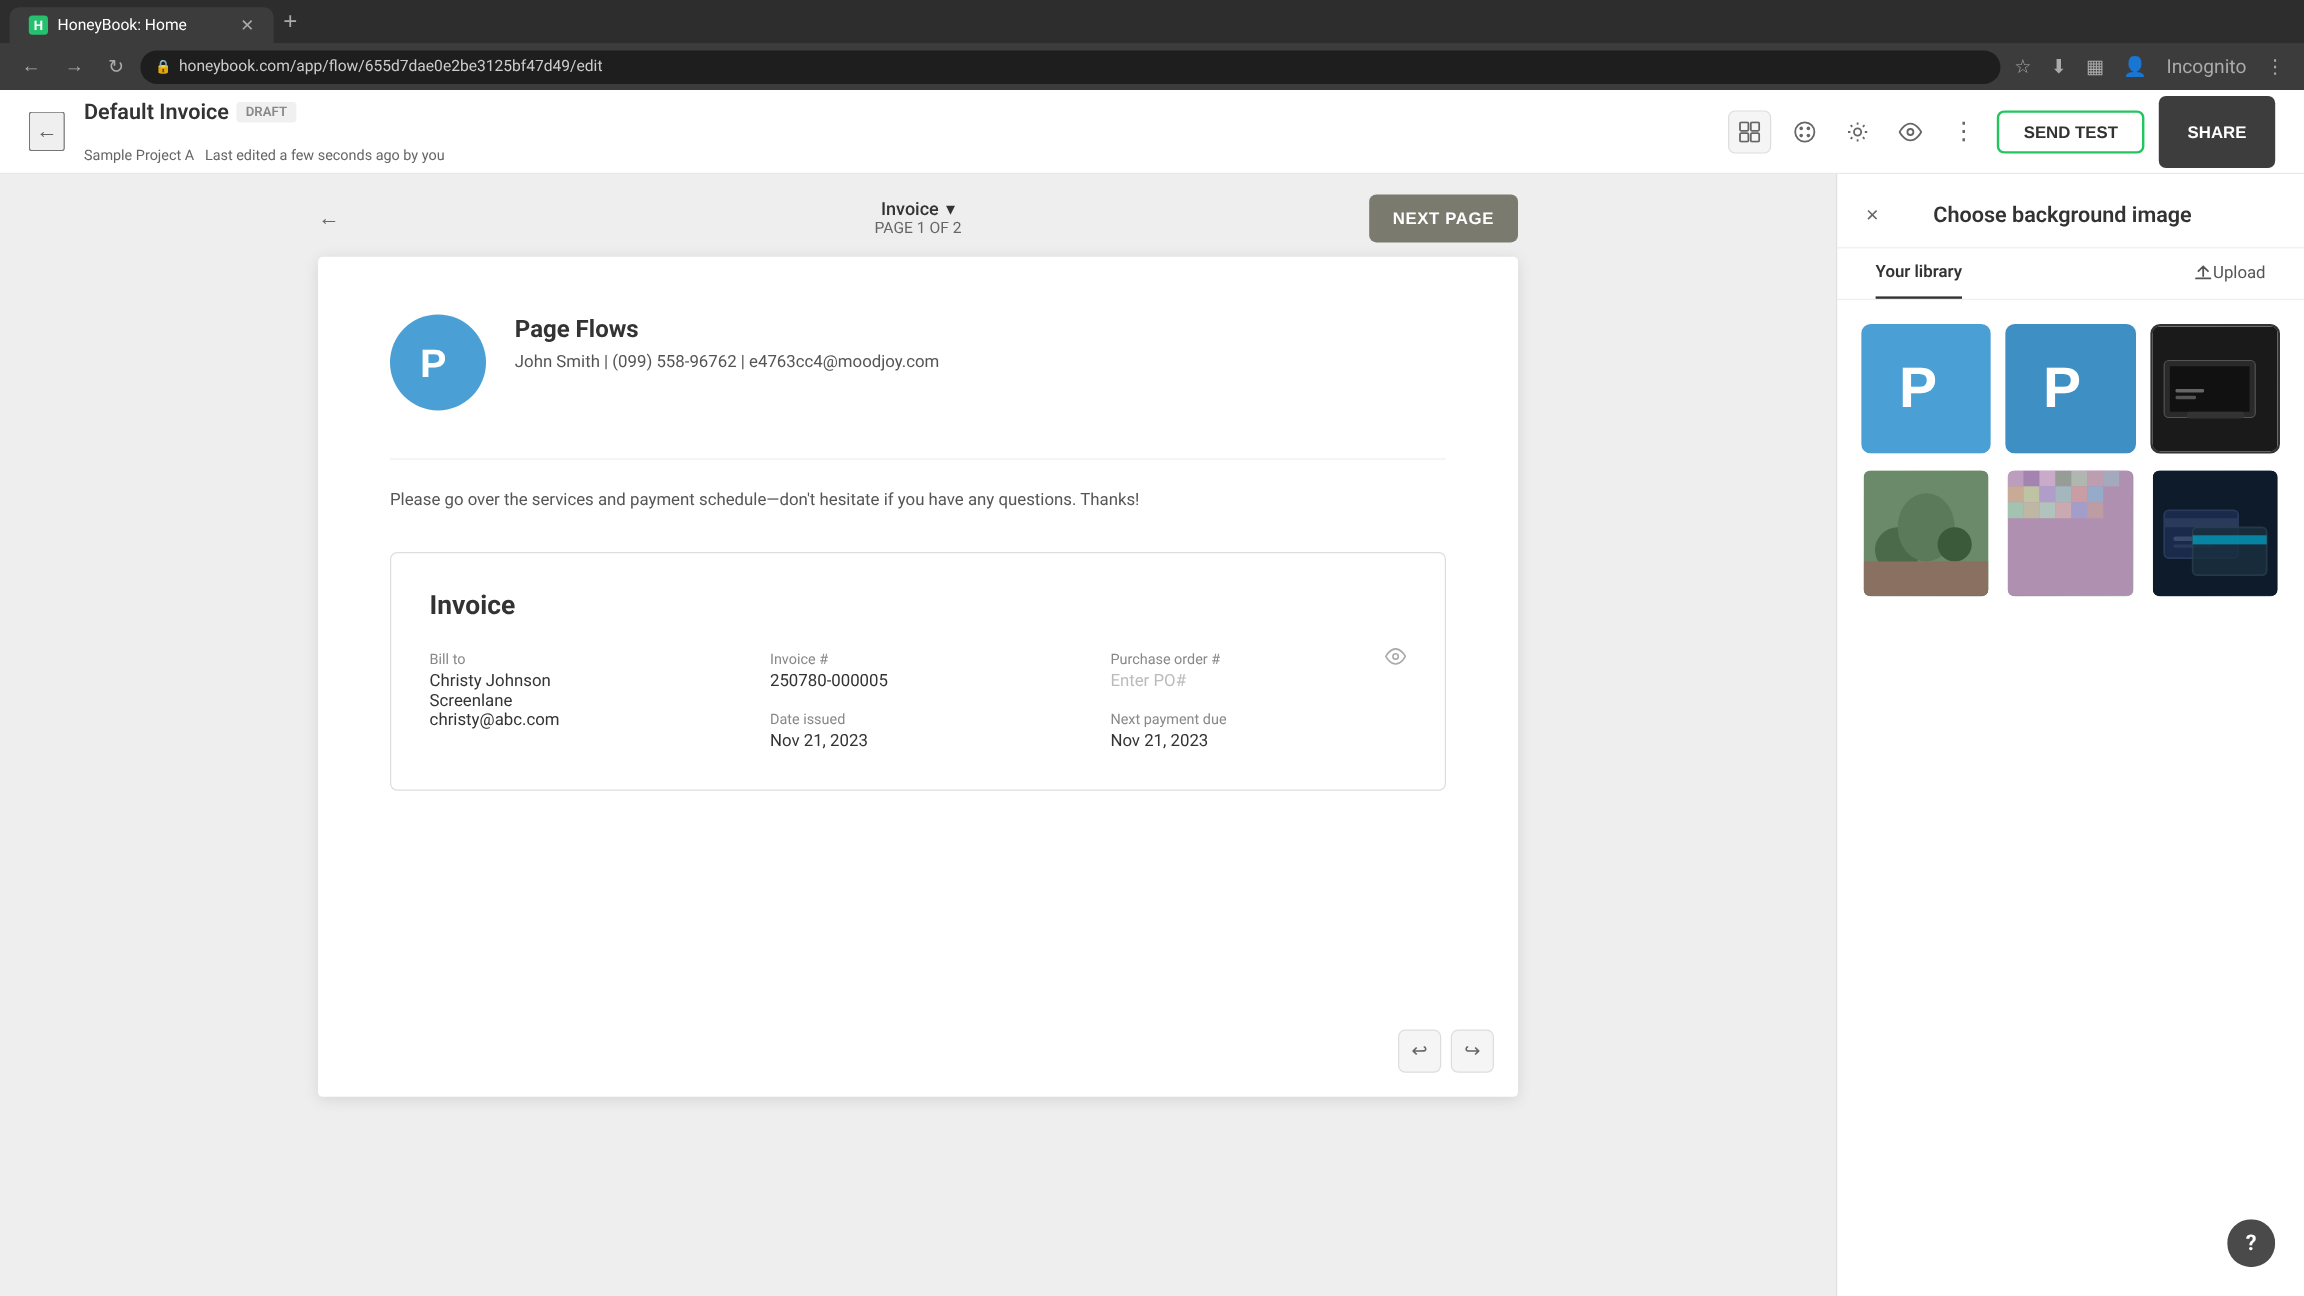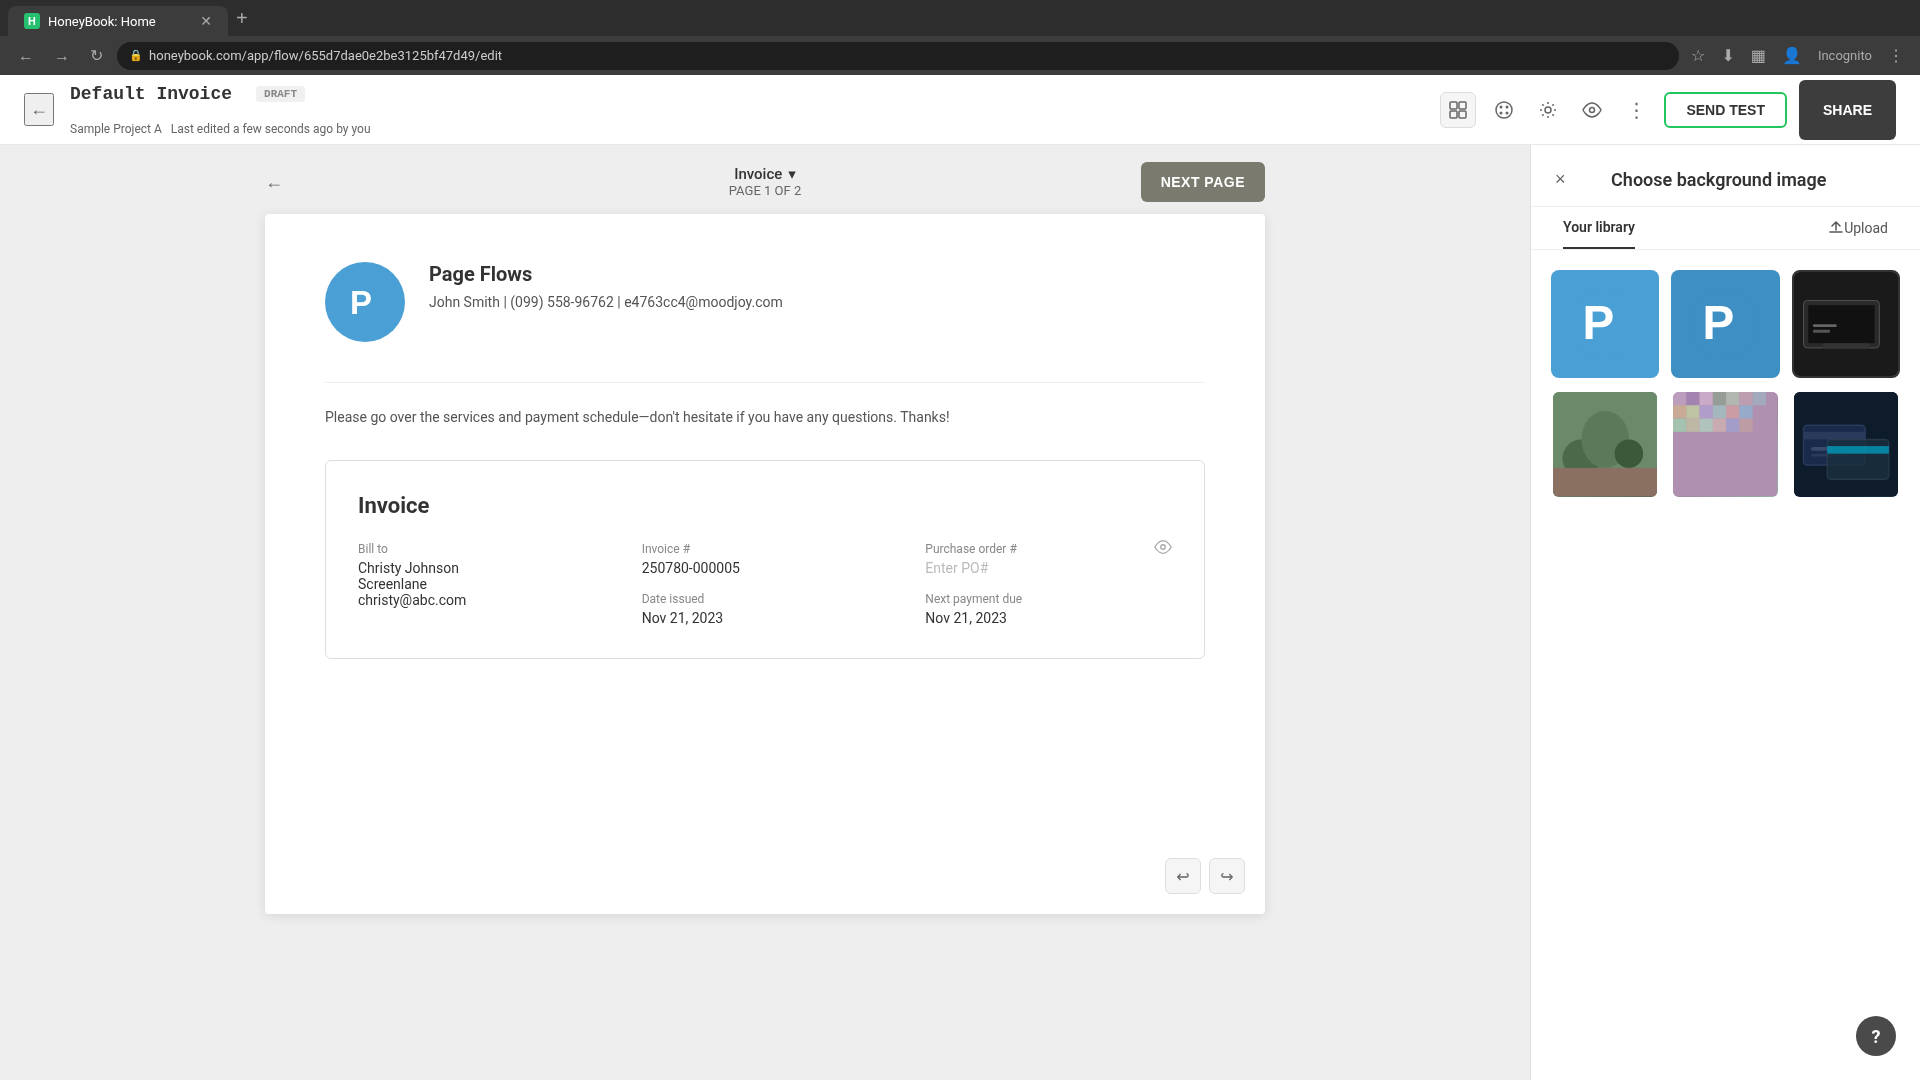--- a/index.html
+++ b/index.html
@@ -19,21 +19,21 @@
     .browser-toolbar-actions { display: flex; align-items: center; gap: 8px; color: #aaa; font-size: 16px; }
     .browser-toolbar-actions span { cursor: pointer; padding: 4px; border-radius: 4px; }
 
     
     .app-container { display: flex; flex-direction: column; height: calc(1080px - 75px); background: #f5f5f5; }
 
     
     .top-nav { background: #fff; border-bottom: 1px solid #e8e8e8; height: 70px; display: flex; align-items: center; padding: 0 24px; gap: 16px; flex-shrink: 0; }
     .back-btn { color: #666; font-size: 18px; cursor: pointer; padding: 4px; }
     .doc-info { flex: 1; }
-    .doc-title-row { display: flex; align-items: center; gap: 24px; font-family: Liberation Mono, monospace; }
+    .doc-title-row { display: flex; align-items: center; gap: 6px; }
     .doc-title { font-size: 18px; font-weight: 600; color: #333; }
     .draft-badge { background: #f0f0f0; color: #888; font-size: 11px; font-weight: 600; padding: 2px 8px; border-radius: 3px; text-transform: uppercase; }
     .doc-subtitle { font-size: 12px; color: #888; margin-top: 18px; }
     .doc-subtitle span { color: #666; }
     .nav-actions { display: flex; align-items: center; gap: 12px; }
     .nav-icon-btn { background: none; border: none; cursor: pointer; color: #666; font-size: 18px; padding: 6px; border-radius: 6px; display: flex; align-items: center; justify-content: center; }
     .nav-icon-number { background: #f5f5f5; border: 1px solid #ddd; border-radius: 6px; width: 36px; height: 36px; display: flex; align-items: center; justify-content: center; color: #666; font-size: 14px; cursor: pointer; }
     .btn-send-test { background: #fff; border: 2px solid #22c55e; border-radius: 6px; padding: 8px 20px; font-size: 14px; font-weight: 600; color: #333; cursor: pointer; }
     .btn-share { background: #3d3d3d; border: none; border-radius: 6px; padding: 22px 24px; font-size: 14px; font-weight: 600; color: #fff; cursor: pointer; }
 
@@ -112,21 +112,21 @@
       <button class="browser-nav-btn">↻</button>
       <div class="browser-address-bar">
         <span class="lock-icon">🔒</span>
         <span>honeybook.com/app/flow/655d7dae0e2be3125bf47d49/edit</span>
       </div>
       <div class="browser-toolbar-actions">
         <span>☆</span>
         <span>⬇</span>
         <span>▦</span>
         <span>👤</span>
-        <span style="font-size:13px;color:#aaa;">Incognito</span>
+        <span style="font-size:16px;color:#aaa;">Incognito</span>
         <span>⋮</span>
       </div>
     </div>
   </div>
 </div>
 
 <div class="app-container">
 
   <div class="top-nav">
     <button class="back-btn">←</button>

